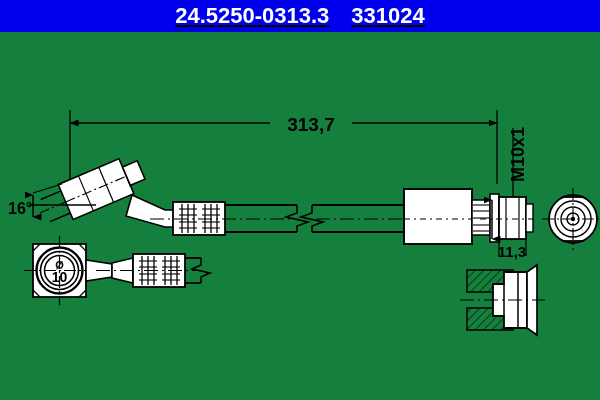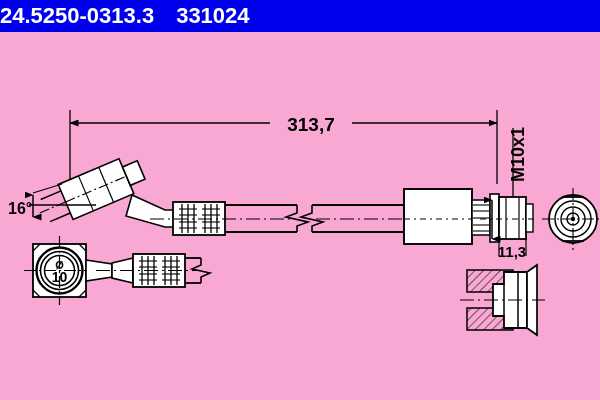--- a/index.html
+++ b/index.html
@@ -9,35 +9,35 @@
     font-family:"Liberation Sans", sans-serif;
     overflow:hidden;
     position:relative;
   }
   #page{position:relative;width:600px;height:400px;background:#fff;}
 
   
   #header{
     position:absolute;left:0;top:0;width:600px;height:32px;
     background:#0000ee;
-    display:flex;align-items:center;
+    display:flex;align-items:center;justify-content:center;text-decoration:underline;
   }
   #header .htext{
     color:#ffffff;
     font-family:"Liberation Sans", sans-serif;
     font-weight:bold;
     font-size:22px;
     letter-spacing:0px;
     white-space:pre;
     line-height:1;
   }
   #header .gap{display:inline-block;width:22px;}
 
   
-  #canvaswrap{position:absolute;left:0;top:32px;width:600px;height:368px;background:#f9a8d4;}
+  #canvaswrap{position:absolute;left:0;top:32px;width:600px;height:368px;background:#15803d;}
   svg{display:block;}
   .lbl{
     font-family:"Liberation Sans", sans-serif;
     font-weight:bold;
     fill:#000;
   }
 </style>
 </head>
 <body>
 

